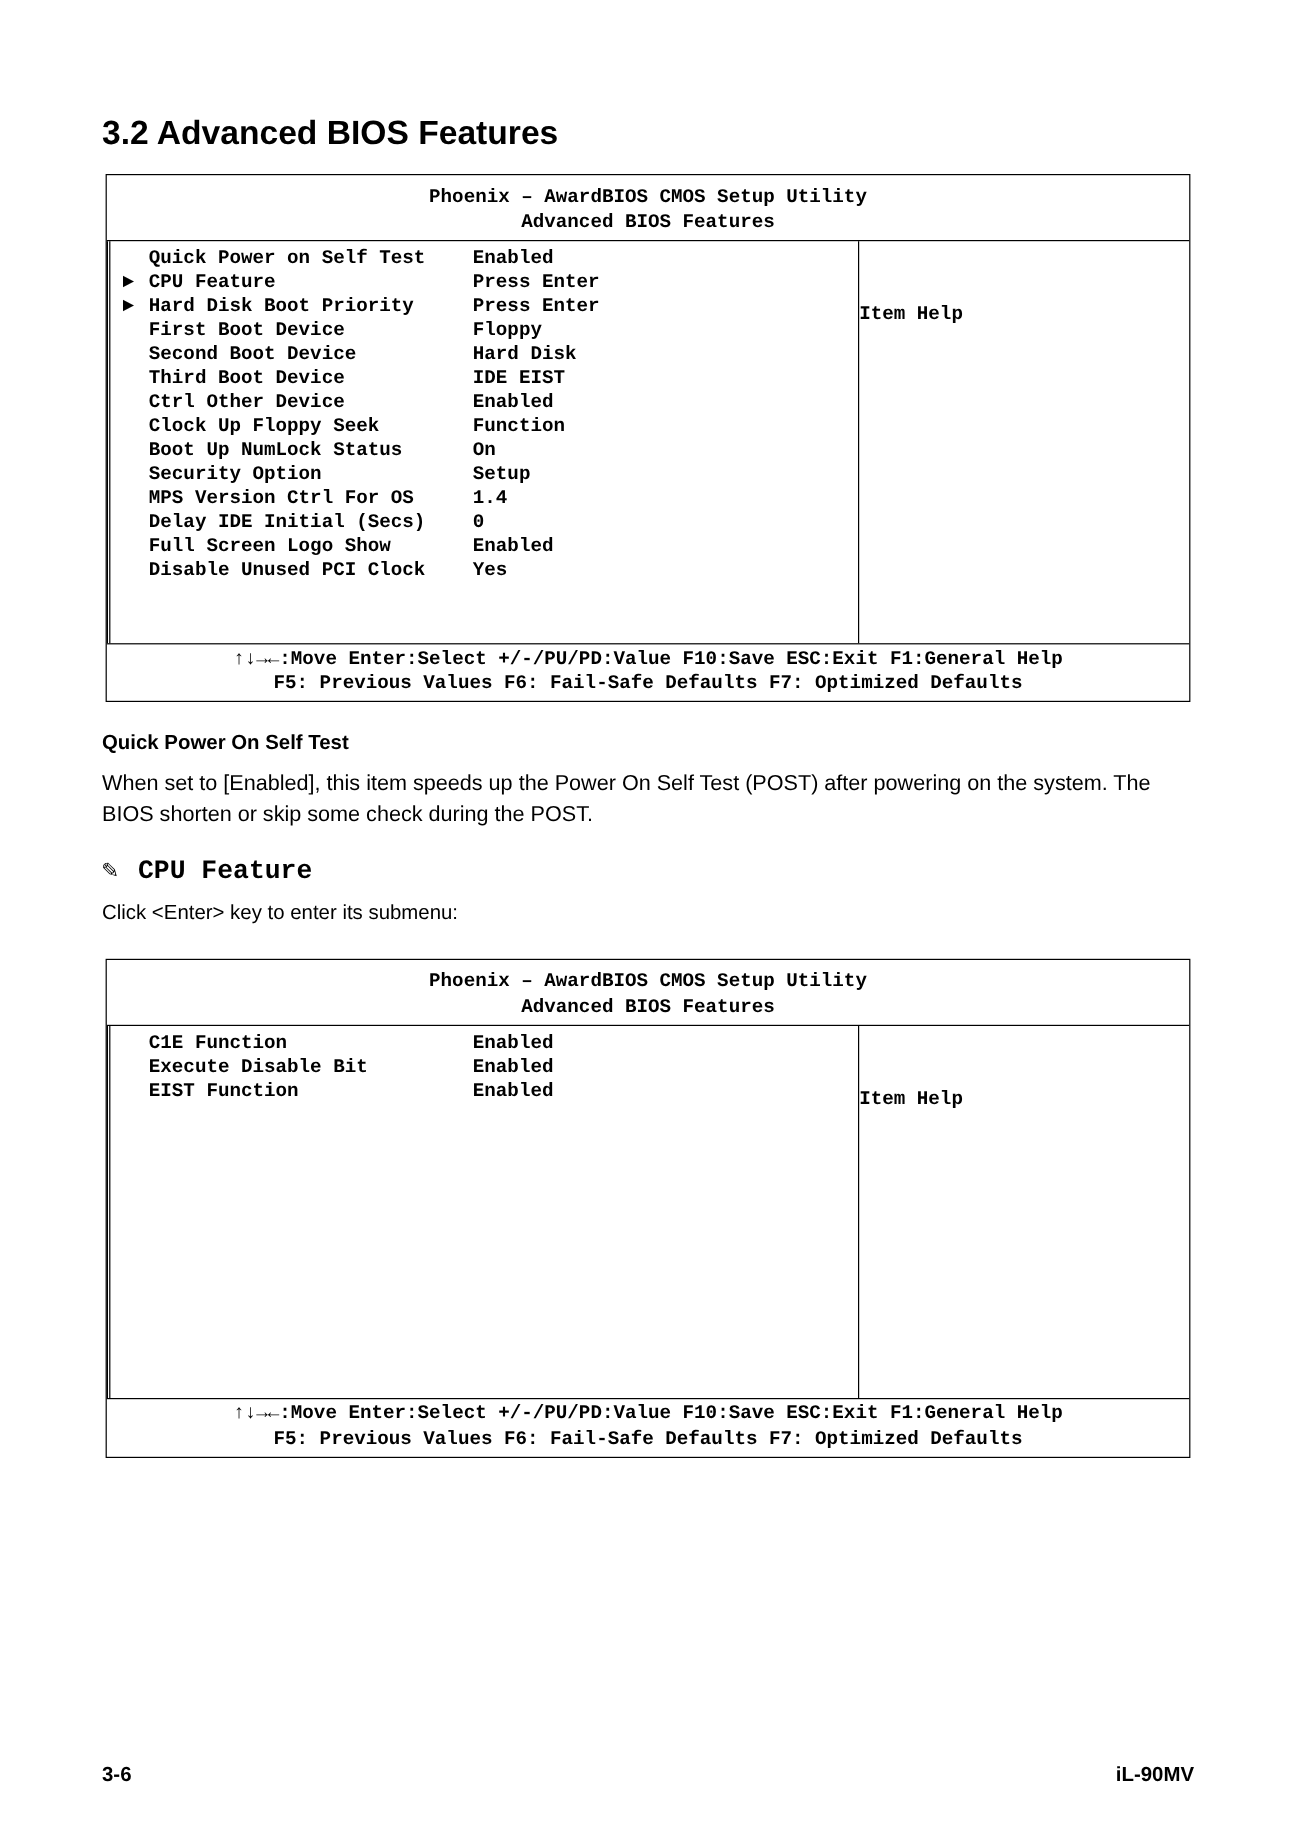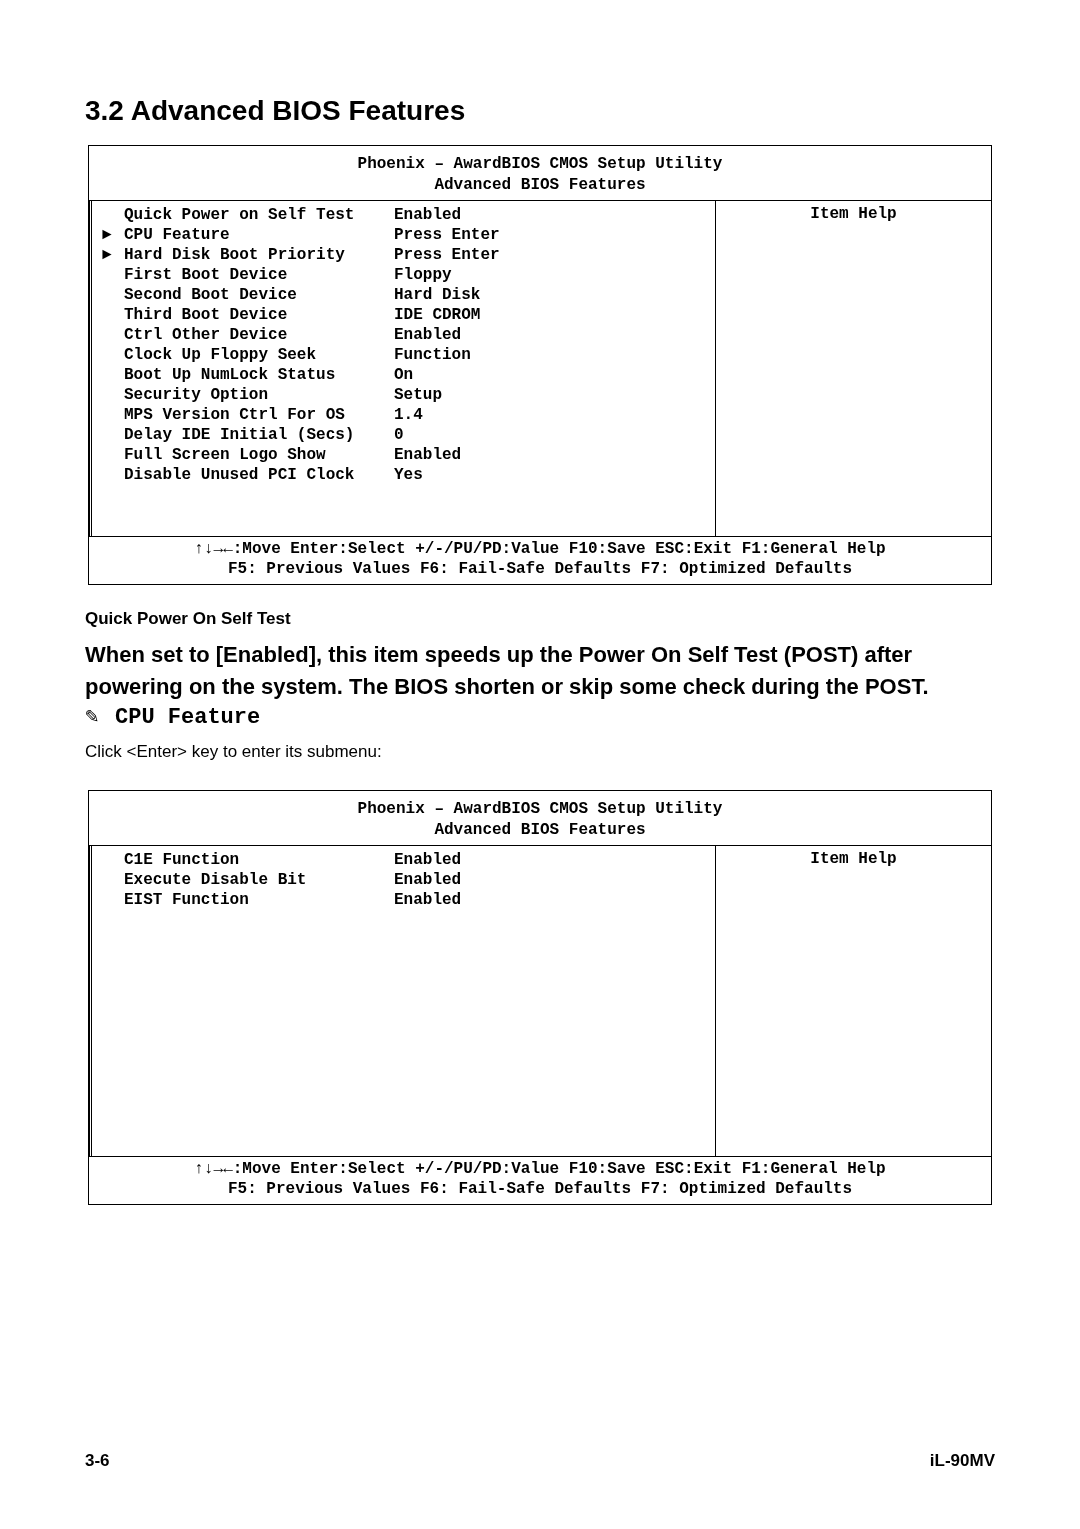--- a/index.html
+++ b/index.html
@@ -41,21 +41,21 @@
       border-bottom: none;
       padding: 4px 0;
       min-height: 100px;
     }
     .bios-left.tall { min-height: 335px; }
     .bios-right {
       width: 275px;
       border-top: none;
       border-bottom: none;
       padding: 4px 0;
-      text-align: center;
+      margin-top: 48px;
     }
     .bios-row {
       display: flex;
       padding: 0 10px 0 10px;
       line-height: 1.25;
     }
     .row-arrow { width: 22px; display:inline-block; }
     .row-label { width: 270px; display:inline-block; }
     .row-value { display:inline-block; }
     .bios-footer {
@@ -65,23 +65,23 @@
       line-height: 1.3;
     }
     .sub-heading {
       font-family: Verdana, Arial, sans-serif;
       font-weight: bold;
       font-size: 17px;
       margin-bottom: 10px;
     }
     .body-text {
       font-family: Verdana, Arial, sans-serif;
-      font-size: 22px;
+      font-size: 18px;
       line-height: 1.45;
-      font-weight: bold;
+      margin-bottom: 22px;
     }
     .subsection-heading {
       font-family: Liberation Mono, monospace;
       font-size: 22px;
       font-weight: bold;
       margin-bottom: 12px;
     }
     .hand-icon {
       display: inline-block;
       width: 22px;
@@ -89,21 +89,21 @@
       margin-right: 8px;
       font-weight: normal;
     }
     .intro-text {
       font-family: Verdana, Arial, sans-serif;
       font-size: 17px;
       margin-bottom: 28px;
     }
     .page-footer {
       position: absolute;
-      bottom: 58px;
+      bottom: 40px;
       left: 85px;
       right: 85px;
       display: flex;
       justify-content: space-between;
       font-family: Verdana, Arial, sans-serif;
       font-weight: bold;
       font-size: 17px;
     }
     .second-body { min-height: 310px; }
   </style>
@@ -140,21 +140,21 @@
           <span class="row-value">Floppy</span>
         </div>
         <div class="bios-row">
           <span class="row-arrow"></span>
           <span class="row-label">Second Boot Device</span>
           <span class="row-value">Hard Disk</span>
         </div>
         <div class="bios-row">
           <span class="row-arrow"></span>
           <span class="row-label">Third Boot Device</span>
-          <span class="row-value">IDE CDROM</span>
+          <span class="row-value">IDE EIST</span>
         </div>
         <div class="bios-row">
           <span class="row-arrow"></span>
           <span class="row-label">Ctrl Other Device</span>
           <span class="row-value">Enabled</span>
         </div>
         <div class="bios-row">
           <span class="row-arrow"></span>
           <span class="row-label">Clock Up Floppy Seek</span>
           <span class="row-value">Function</span>

